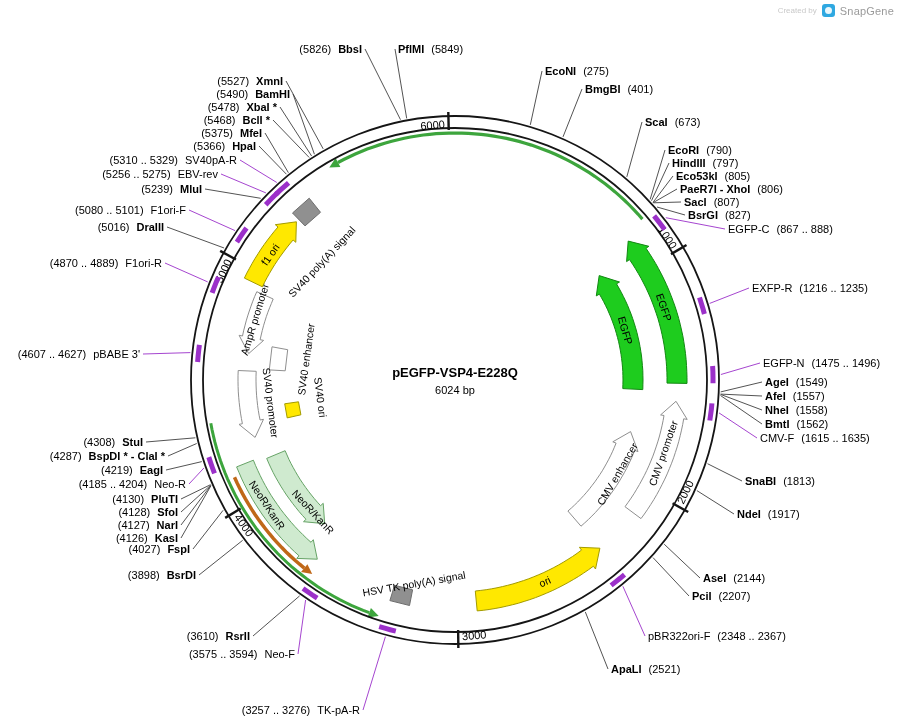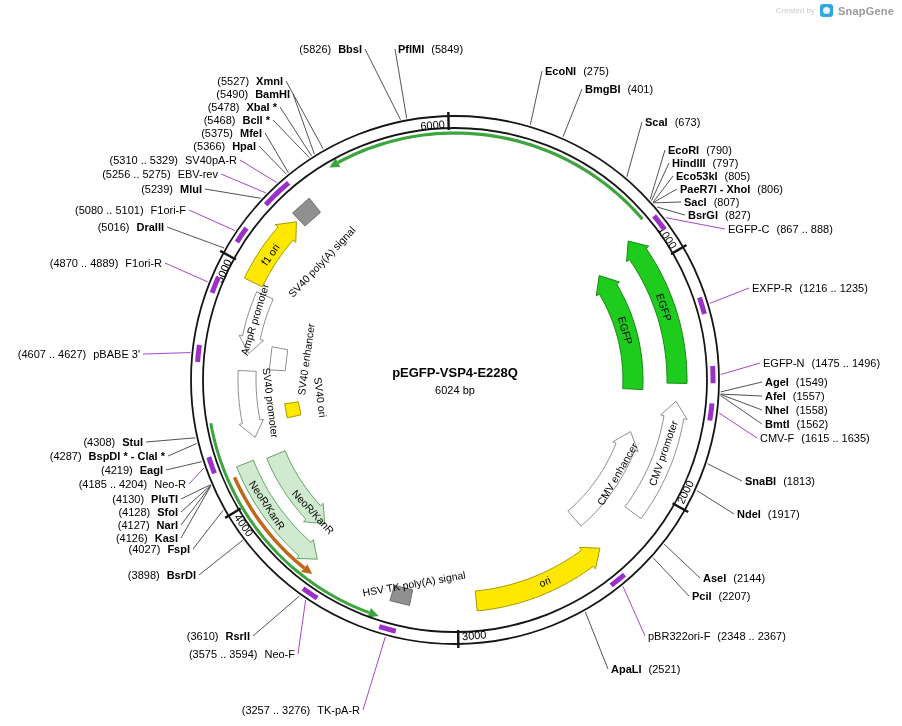--- a/index.html
+++ b/index.html
@@ -6,21 +6,21 @@
   .stage{position:relative;width:902px;height:726px;background:#fff;overflow:hidden;
          font-family:"Liberation Sans","DejaVu Sans",sans-serif;}
   svg{display:block;}
   text{fill:#000;}
   .plasmid-title{font-weight:bold;font-size:13px;}
   .plasmid-size{font-size:11px;}
   .credit{position:absolute;top:4px;right:8px;display:flex;align-items:center;gap:5px;justify-content:space-between;}
   .credit .cb{font-size:8px;color:#c9c9c9;}
   .sg-icon{width:13px;height:13px;border-radius:3px;background:#2FA8E1;position:relative;display:inline-block;}
   .sg-icon::after{content:"";position:absolute;left:3px;top:3px;width:7px;height:7px;border-radius:50%;background:#fff;opacity:.9;}
-  .credit .brand{font-size:11px;color:#9a9a9a;font-weight:bold;letter-spacing:.2px;}
+  .credit .brand{font-size:11px;color:#9a9a9a;font-weight:normal;letter-spacing:.2px;}
 </style>
 </head>
 <body>
 
 <div class="stage">
   <svg id="map" width="902" height="726" viewBox="0 0 902 726">
     <g id="layer-features">
         <path d="M642.4,219.1 L638.2,214.3 L633.8,209.6 L629.3,205.0 L624.7,200.5 L619.9,196.1 L615.1,191.9 L610.1,187.8 L605.1,183.8 L599.9,180.0 L594.7,176.3 L589.3,172.7 L583.9,169.3 L578.3,166.0 L572.7,162.8 L567.0,159.9 L561.2,157.0 L555.4,154.3 L549.5,151.8 L543.5,149.4 L537.5,147.2 L531.4,145.1 L525.2,143.2 L519.0,141.4 L512.8,139.9 L506.5,138.4 L500.2,137.2 L493.8,136.1 L487.5,135.1 L481.1,134.4 L474.7,133.8 L468.3,133.4 L461.8,133.1 L455.4,133.0 L449.0,133.1 L442.5,133.3 L436.1,133.7 L429.7,134.3 L423.3,135.0 L416.9,136.0 L410.6,137.0 L404.3,138.3 L398.0,139.7 L391.7,141.2 L385.5,143.0 L379.4,144.9 L373.3,146.9 L367.2,149.1 L361.3,151.5 L355.3,154.0 L349.5,156.7 L343.7,159.5 L338.0,162.5 " fill="none" stroke="#3DA53D" stroke-width="3.2"></path>
         <path d="M329.3,167.4 L335.6,158.1 L340.4,166.9 Z" fill="#3DA53D"></path>
         <path d="M210.8,423.2 L212.0,429.6 L213.4,435.9 L214.9,442.2 L216.6,448.4 L218.5,454.6 L220.5,460.7 L222.7,466.8 L225.0,472.8 L227.5,478.8 L230.2,484.7 L233.0,490.5 L235.9,496.3 L239.0,501.9 L242.3,507.5 L245.7,513.0 L249.2,518.4 L252.9,523.7 L256.7,529.0 L260.7,534.1 L264.7,539.1 L269.0,544.0 L273.3,548.8 L277.7,553.5 L282.3,558.0 L287.0,562.5 L291.8,566.8 L296.8,571.0 L301.8,575.0 L306.9,578.9 L312.2,582.7 L317.5,586.4 L322.9,589.9 L328.4,593.3 L334.0,596.5 L339.7,599.6 L345.5,602.5 L351.3,605.3 L357.2,607.9 L363.2,610.4 L369.2,612.7 " fill="none" stroke="#3DA53D" stroke-width="3"></path>

